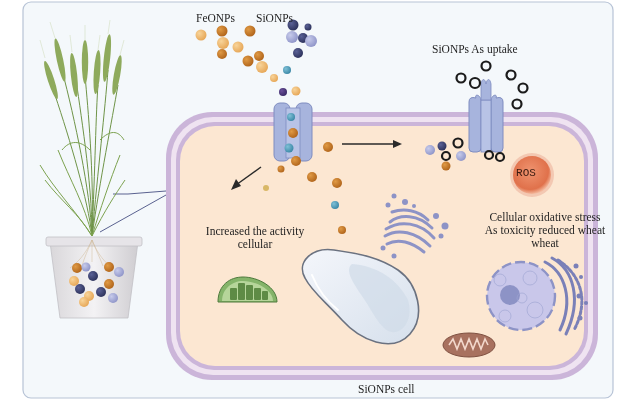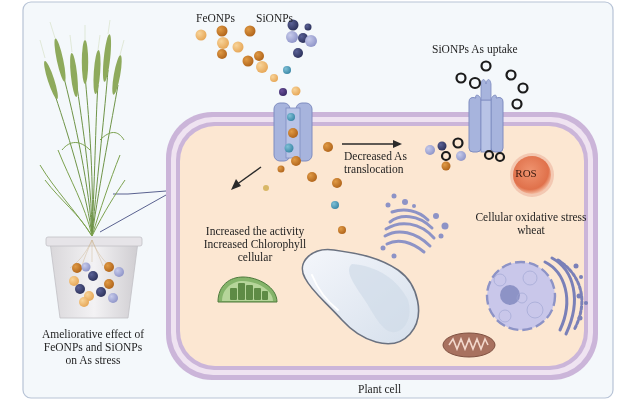--- a/index.html
+++ b/index.html
@@ -276,37 +276,28 @@
     <circle cx="586" cy="303" r="2"></circle>
         <circle cx="580" cy="318" r="2.5"></circle>
   </g>
 </svg>
 
 
 <div class="lbl" style="left:196px; top:12px;text-align:right;">FeONPs</div>
 <div class="lbl" style="left:256px; top:12px;">SiONPs</div>
 <div class="lbl" style="left:432px; top:43px;">SiONPs As uptake</div>
 
-<div class="lbl" style="left:344px; top:150px; text-align:left;">
-  <div>Decreased As</div>
-  <div>translocation</div>
-</div>
 
 <div class="lbl" style="left:180px; top:198px; width:150px;margin-top:27px;">
   <div>Increased the activity</div>
-  <div>Increased Chlorophyll</div>
   <div>cellular</div>
 </div>
 
-<div class="lbl" style="left:462px; top:211px; width:138px;">
+<div class="lbl" style="left:476px; top:211px; width:138px;">
   <div>Cellular oxidative stress</div>
+  <div>As toxicity reduced wheat</div>
   <div>wheat</div>
 </div>
 
-<div class="lbl" style="left:28px; top:328px; width:130px;">
-  <div>Ameliorative effect of</div>
-  <div>FeONPs and SiONPs</div>
-  <div>on As stress</div>
+
+<div class="lbl" style="left:510px; top:167px; width:32px; font-family:Liberation Mono, monospace; font-size:11px; color:#3a1a10;">ROS</div>
+<div class="lbl" style="left:358px; top:383px;">SiONPs cell</div>
 </div>
 
-<div class="lbl" style="left:510px; top:167px; width:32px; font-family:Liberation Serif, serif; font-size:11px; color:#3a1a10;">ROS</div>
-<div class="lbl" style="left:358px; top:383px;">Plant cell</div>
-</div>
-
 </body></html>

